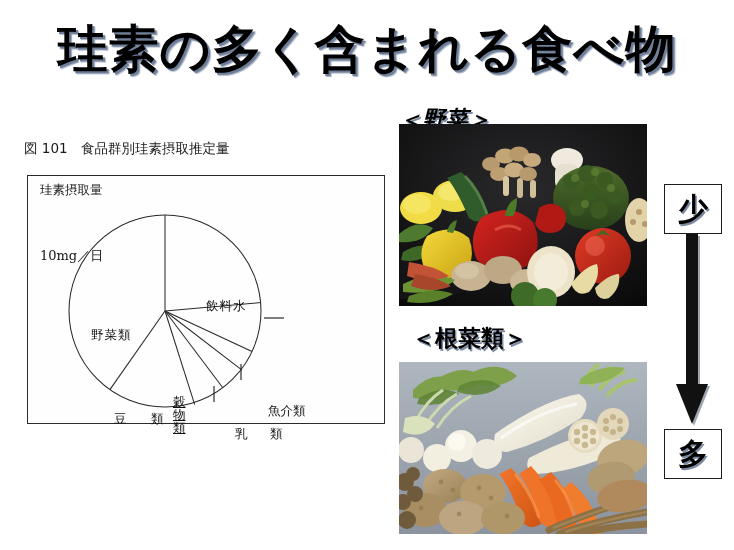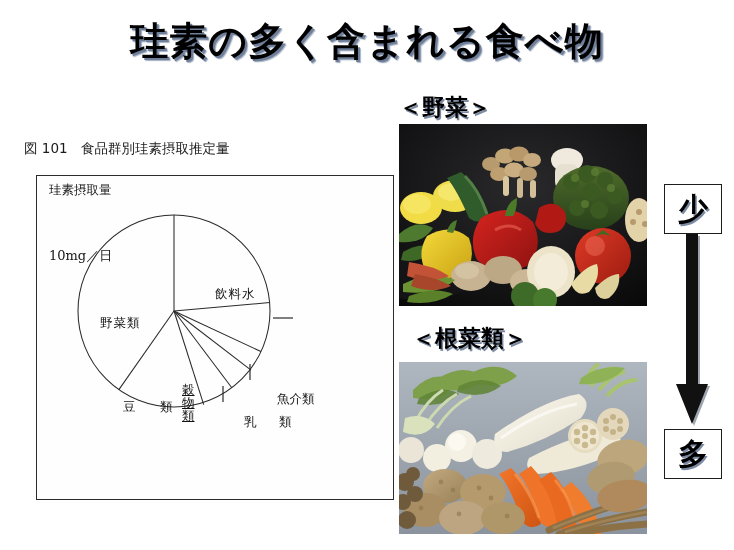--- a/index.html
+++ b/index.html
@@ -8,68 +8,68 @@
     background: #ffffff;
     font-family: "DejaVu Sans", "Liberation Sans", sans-serif;
     overflow: hidden;
   }
   #stage { position: relative; width: 734px; height: 550px; background:#fff; }
 
   
   #title {
     position: absolute; left: 0; top: 16px; width: 734px;
     text-align: center;
-    font-size: 38px; font-weight: bold; color: #000;
+    font-size: 50px; font-weight: bold; color: #000;
     letter-spacing: 1px;
     text-shadow: 2px 2px 0 #6f7f9a, 3px 3px 1px rgba(90,110,140,.55);
     white-space: nowrap;
   }
 
   
   #chart-wrap { position: absolute; left: 24px; top: 140px; width: 364px; height: 340px; }
   #chart-title {
     position: absolute; left: 0; top: 0; width: 364px;
     font-size: 13.5px; color: #1a1a1a;
     font-family: "DejaVu Sans", "Liberation Sans", sans-serif;
     white-space: nowrap;
   }
   #chart-box {
-    position: absolute; left: 12px; top: 35px;
-    width: 358px; height: 325px;
+    position: absolute; left: 3px; top: 35px;
+    width: 358px; height: 249px;
     border: 1.4px solid #2b2b2b;
     background: #fefefe;
   }
   #axis-caption {
     position: absolute; left: 12px; top: 6px;
     font-size: 12.5px; color: #151515; line-height: 1.35;
   }
   #axis-caption .u { font-family: "DejaVu Serif", "Liberation Serif", serif; font-size: 13px; margin-top: 48px; }
   #pie-svg { position: absolute; left: 0; top: 0; }
   .pie-label {
     position: absolute; font-size: 12.5px; color: #111;
-    white-space: nowrap; line-height: 1.3;
+    white-space: nowrap; line-height: 1.3; margin-top: 12px;
   }
   #lbl-yasai   { left: 63px;  top: 139px; letter-spacing: 1px; }
   #lbl-inryo   { left: 178px; top: 110px; letter-spacing: 1px; }
   #lbl-mame    { left: 86px;  top: 223px; letter-spacing: 6px; }
   #lbl-kokumotsu { left: 145px; top: 207px; width: 15px; white-space: normal; letter-spacing: 0; line-height: 1.05; text-decoration: underline; }
   #lbl-sonota  { left: 268px; top: 150px; line-height: 1.28; }
   #lbl-gyokai  { left: 240px; top: 215px; }
   #lbl-nyu     { left: 207px; top: 238px; letter-spacing: 5px; }
   #chart-source {
     position: absolute; left: 0; top: 297px; width: 364px;
     text-align: center; font-size: 12px; color: #1a1a1a; white-space: nowrap;
   }
 
   
   .photo-head {
     position: absolute; font-size: 23px; font-weight: bold; color: #000;
     text-shadow: 1.5px 1.5px 0 #7c8ba3; white-space: nowrap;
   }
-  #head-vegetable { left: 399px; top: 92px; }
+  #head-vegetable { left: 399px; top: 104px; font-style: italic; }
   #head-root      { left: 412px; top: 323px; }
 
   .photo { position: absolute; overflow: hidden; }
   #photo-vegetable { left: 399px; top: 124px; width: 248px; height: 182px; background:#0d0d0e; }
   #photo-root      { left: 399px; top: 362px; width: 248px; height: 172px; background:#9aa3ad; }
 
   
   .mag-box {
     position: absolute; width: 58px; height: 50px;
     border: 1.6px solid #1d1d1d; background: #fff;

